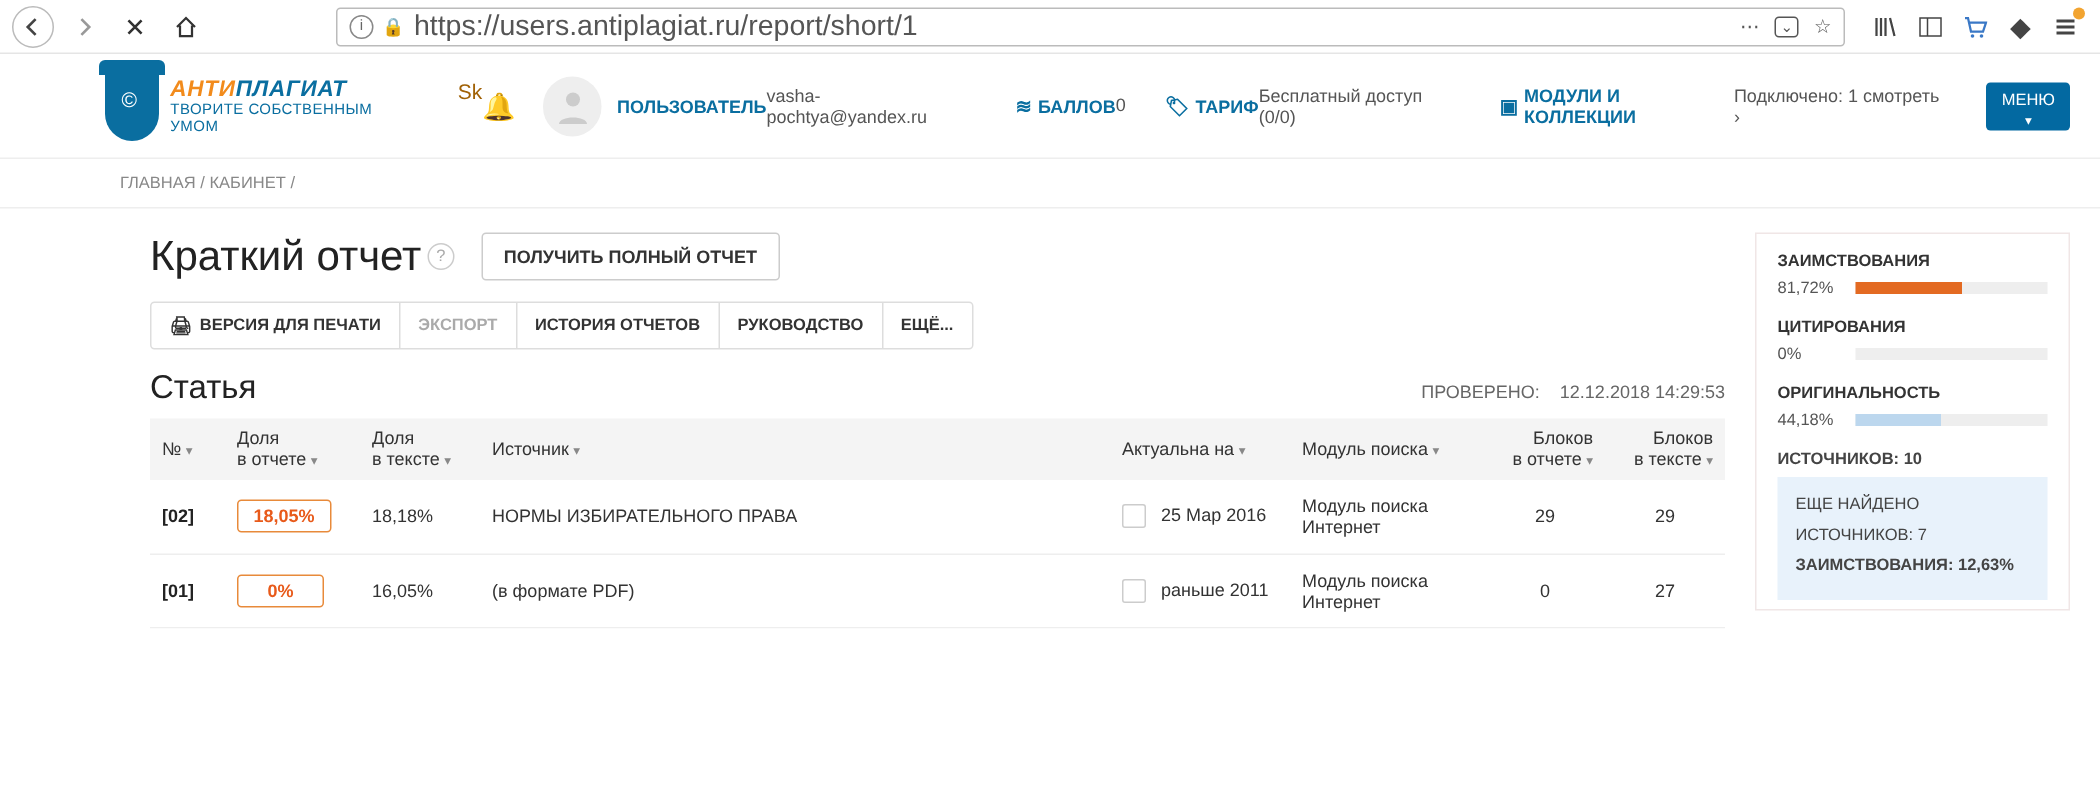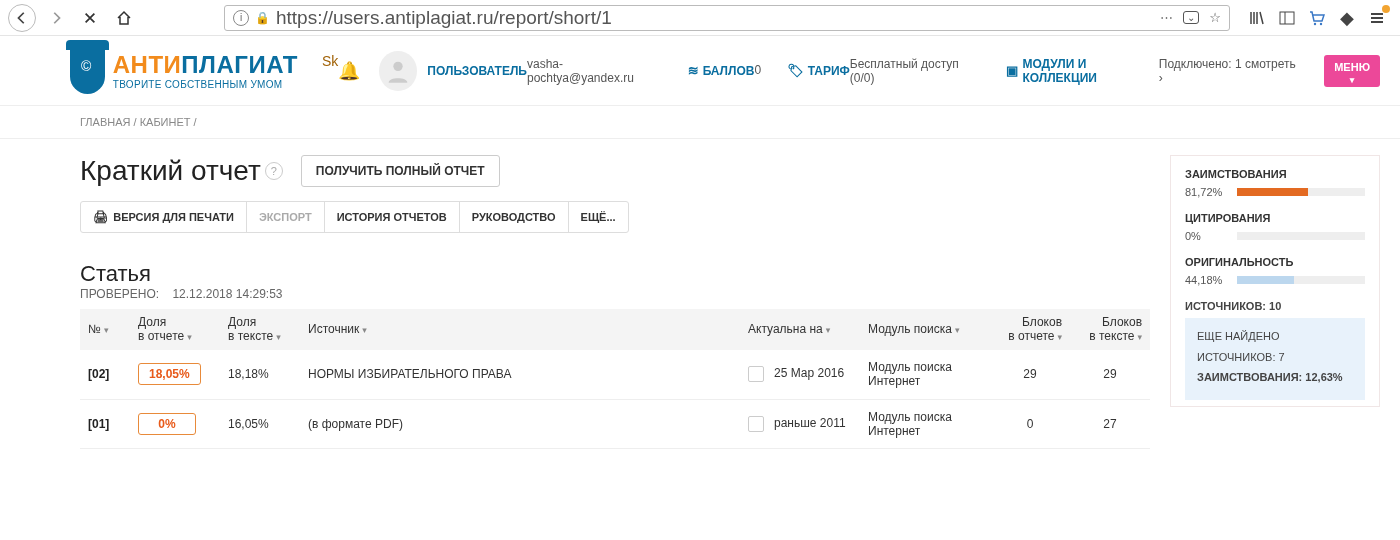--- a/index.html
+++ b/index.html
@@ -16,52 +16,52 @@
   .tb-icons { display:flex; gap:12px; align-items:center; margin-right:6px; }
   .tb-icons span { width:18px; height:18px; display:flex; align-items:center; justify-content:center; color:#444; }
   .pocket-red { color:#d33; font-size:18px; }
   .hamburger-badge { position:relative; }
   
   .app-header { display:flex; align-items:center; height:70px; padding:0 20px 0 70px; border-bottom:1px solid #eee; background:#fff; }
   .logo-shield { width:36px; height:46px; background:#0a6ea0; border-radius:0 0 20px 20px; position:relative; margin-right:8px; }
   .logo-shield::before { content:''; position:absolute; top:-8px; left:-4px; right:-4px; height:10px; background:#0a6ea0; border-radius:4px 4px 0 0; }
   .logo-shield::after { content:'©'; color:#fff; font-size:14px; position:absolute; top:10px; left:11px; }
   .logo-text { display:flex; flex-direction:column; }
-  .logo-title { font-size:24px; font-weight:700; letter-spacing:0.5px; }
+  .logo-title { font-size:15px; font-weight:700; letter-spacing:0.5px;font-style:italic; }
   .logo-anti { color:#f28b1c; }
   .logo-plag { color:#0a6ea0; }
   .logo-sub { font-size:10px; color:#0a6ea0; letter-spacing:0.3px; }
   .sk-badge { margin-left:24px; font-size:14px; color:#a16207; position:relative; top:-10px; }
   .header-spacer { flex:1; }
   .bell { color:#f28b1c; font-size:18px; margin-right:18px; }
   .avatar { width:40px; height:40px; border-radius:50%; background:#eee; display:flex; align-items:center; justify-content:center; color:#ccc; margin-right:10px; }
   .hdr-block { display:flex; flex-direction:row; margin-right:26px; }
   .hdr-label { font-size:12px; font-weight:700; color:#0a6ea0; display:flex; align-items:center; gap:4px; }
   .hdr-val { font-size:12px; color:#555; }
   .hdr-icon { color:#0a6ea0; font-size:13px; }
-  .menu-btn { background:#ec4899; color:#fff; padding:6px 10px 14px; border-radius:3px; font-size:11px; font-weight:700; position:relative; cursor:pointer; }
+  .menu-btn { background:#0369a1; color:#fff; padding:6px 10px 14px; border-radius:3px; font-size:11px; font-weight:400; position:relative; cursor:pointer; }
   .menu-btn::after { content:'▾'; position:absolute; left:50%; transform:translateX(-50%); bottom:2px; font-size:9px; }
   
   .breadcrumb { padding:10px 80px; font-size:11px; color:#888; border-bottom:1px solid #eee; }
   .breadcrumb a { color:#888; text-decoration:none; }
   
-  .content { display:flex; padding:16px 0 0 80px; gap:20px; }
+  .content { display:flex; padding:16px 0 0 100px; gap:20px; }
   .main-col { flex:1; min-width:0; }
   .page-title-row { display:flex; align-items:center; gap:18px; margin-bottom:14px; }
   .page-title { font-size:28px; font-weight:400; color:#222; display:flex; align-items:center; gap:4px; }
   .qmark { width:18px; height:18px; border:1px solid #ccc; border-radius:50%; display:flex;align-items:center;justify-content:center;font-size:11px;color:#aaa; }
   .full-report-btn { border:1px solid #ccc; background:#fff; padding:8px 14px; font-size:12px; font-weight:700; color:#333; border-radius:3px; cursor:pointer; }
   
   .tab-row { display:flex; border:1px solid #ddd; border-radius:3px; overflow:hidden; width:fit-content; }
   .tab { padding:8px 12px; font-size:11px; font-weight:700; color:#333; border-right:1px solid #ddd; cursor:pointer; display:flex; align-items:center; gap:5px; }
   .tab:last-child { border-right:none; }
   .tab.muted { color:#aaa; }
   .print-ico { font-size:12px; }
   
-  .section-row { display:flex; align-items:baseline; justify-content:space-between; margin:28px 0 8px;flex-direction:column; }
+  .section-row { display:flex; align-items:baseline; justify-content:space-between; margin:12px 0 8px; }
   .section-title { font-size:22px; color:#222; }
   .checked { font-size:12px; color:#666; }
   .checked-lbl { margin-right:10px; }
   
   table.src { width:100%; border-collapse:collapse; font-size:12px; }
   table.src thead th { text-align:left; background:#f4f4f4; padding:6px 8px; font-weight:400; color:#333; line-height:1.2; }
   .sort-caret { font-size:9px; color:#888; margin-left:3px; }
   table.src tbody td { padding:10px 8px; border-bottom:1px solid #eee; vertical-align:middle; }
   .row-num { font-weight:700; color:#222; }
   .pct-badge { display:inline-block; border:1px solid #e88a3a; color:#e85a1a; padding:3px 10px; border-radius:3px; font-weight:700; font-size:12px; min-width:58px; text-align:center; }

